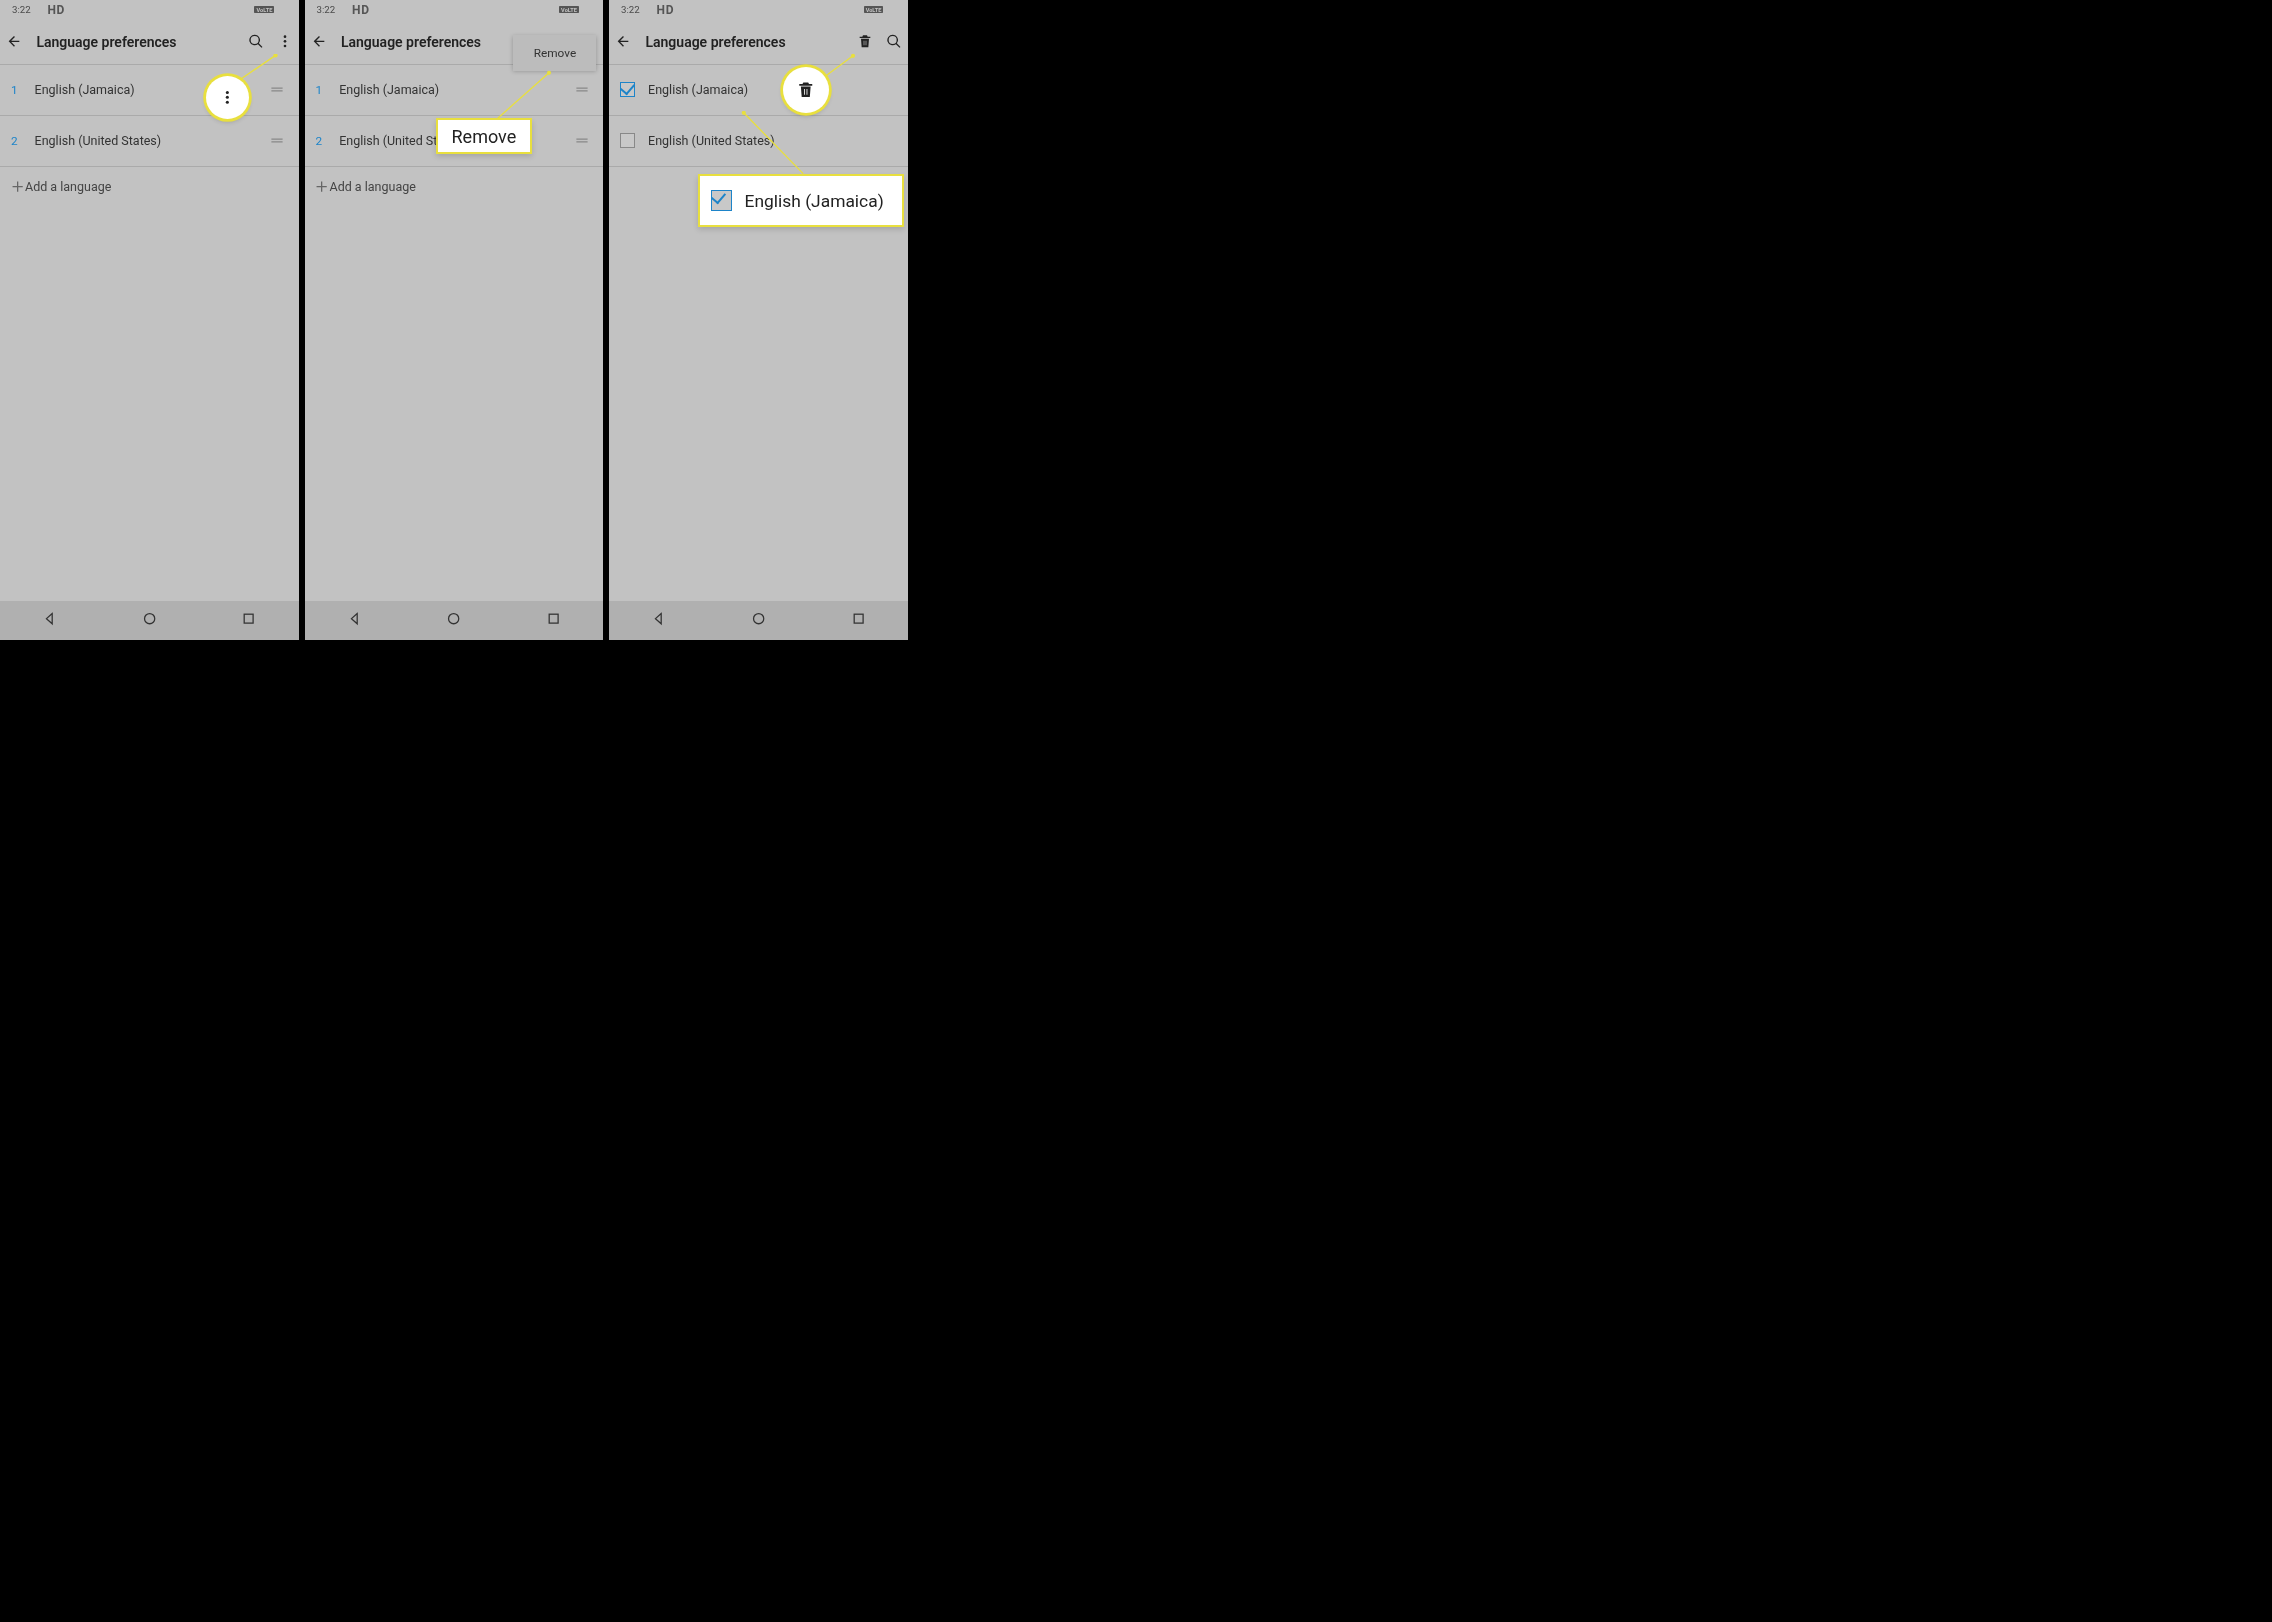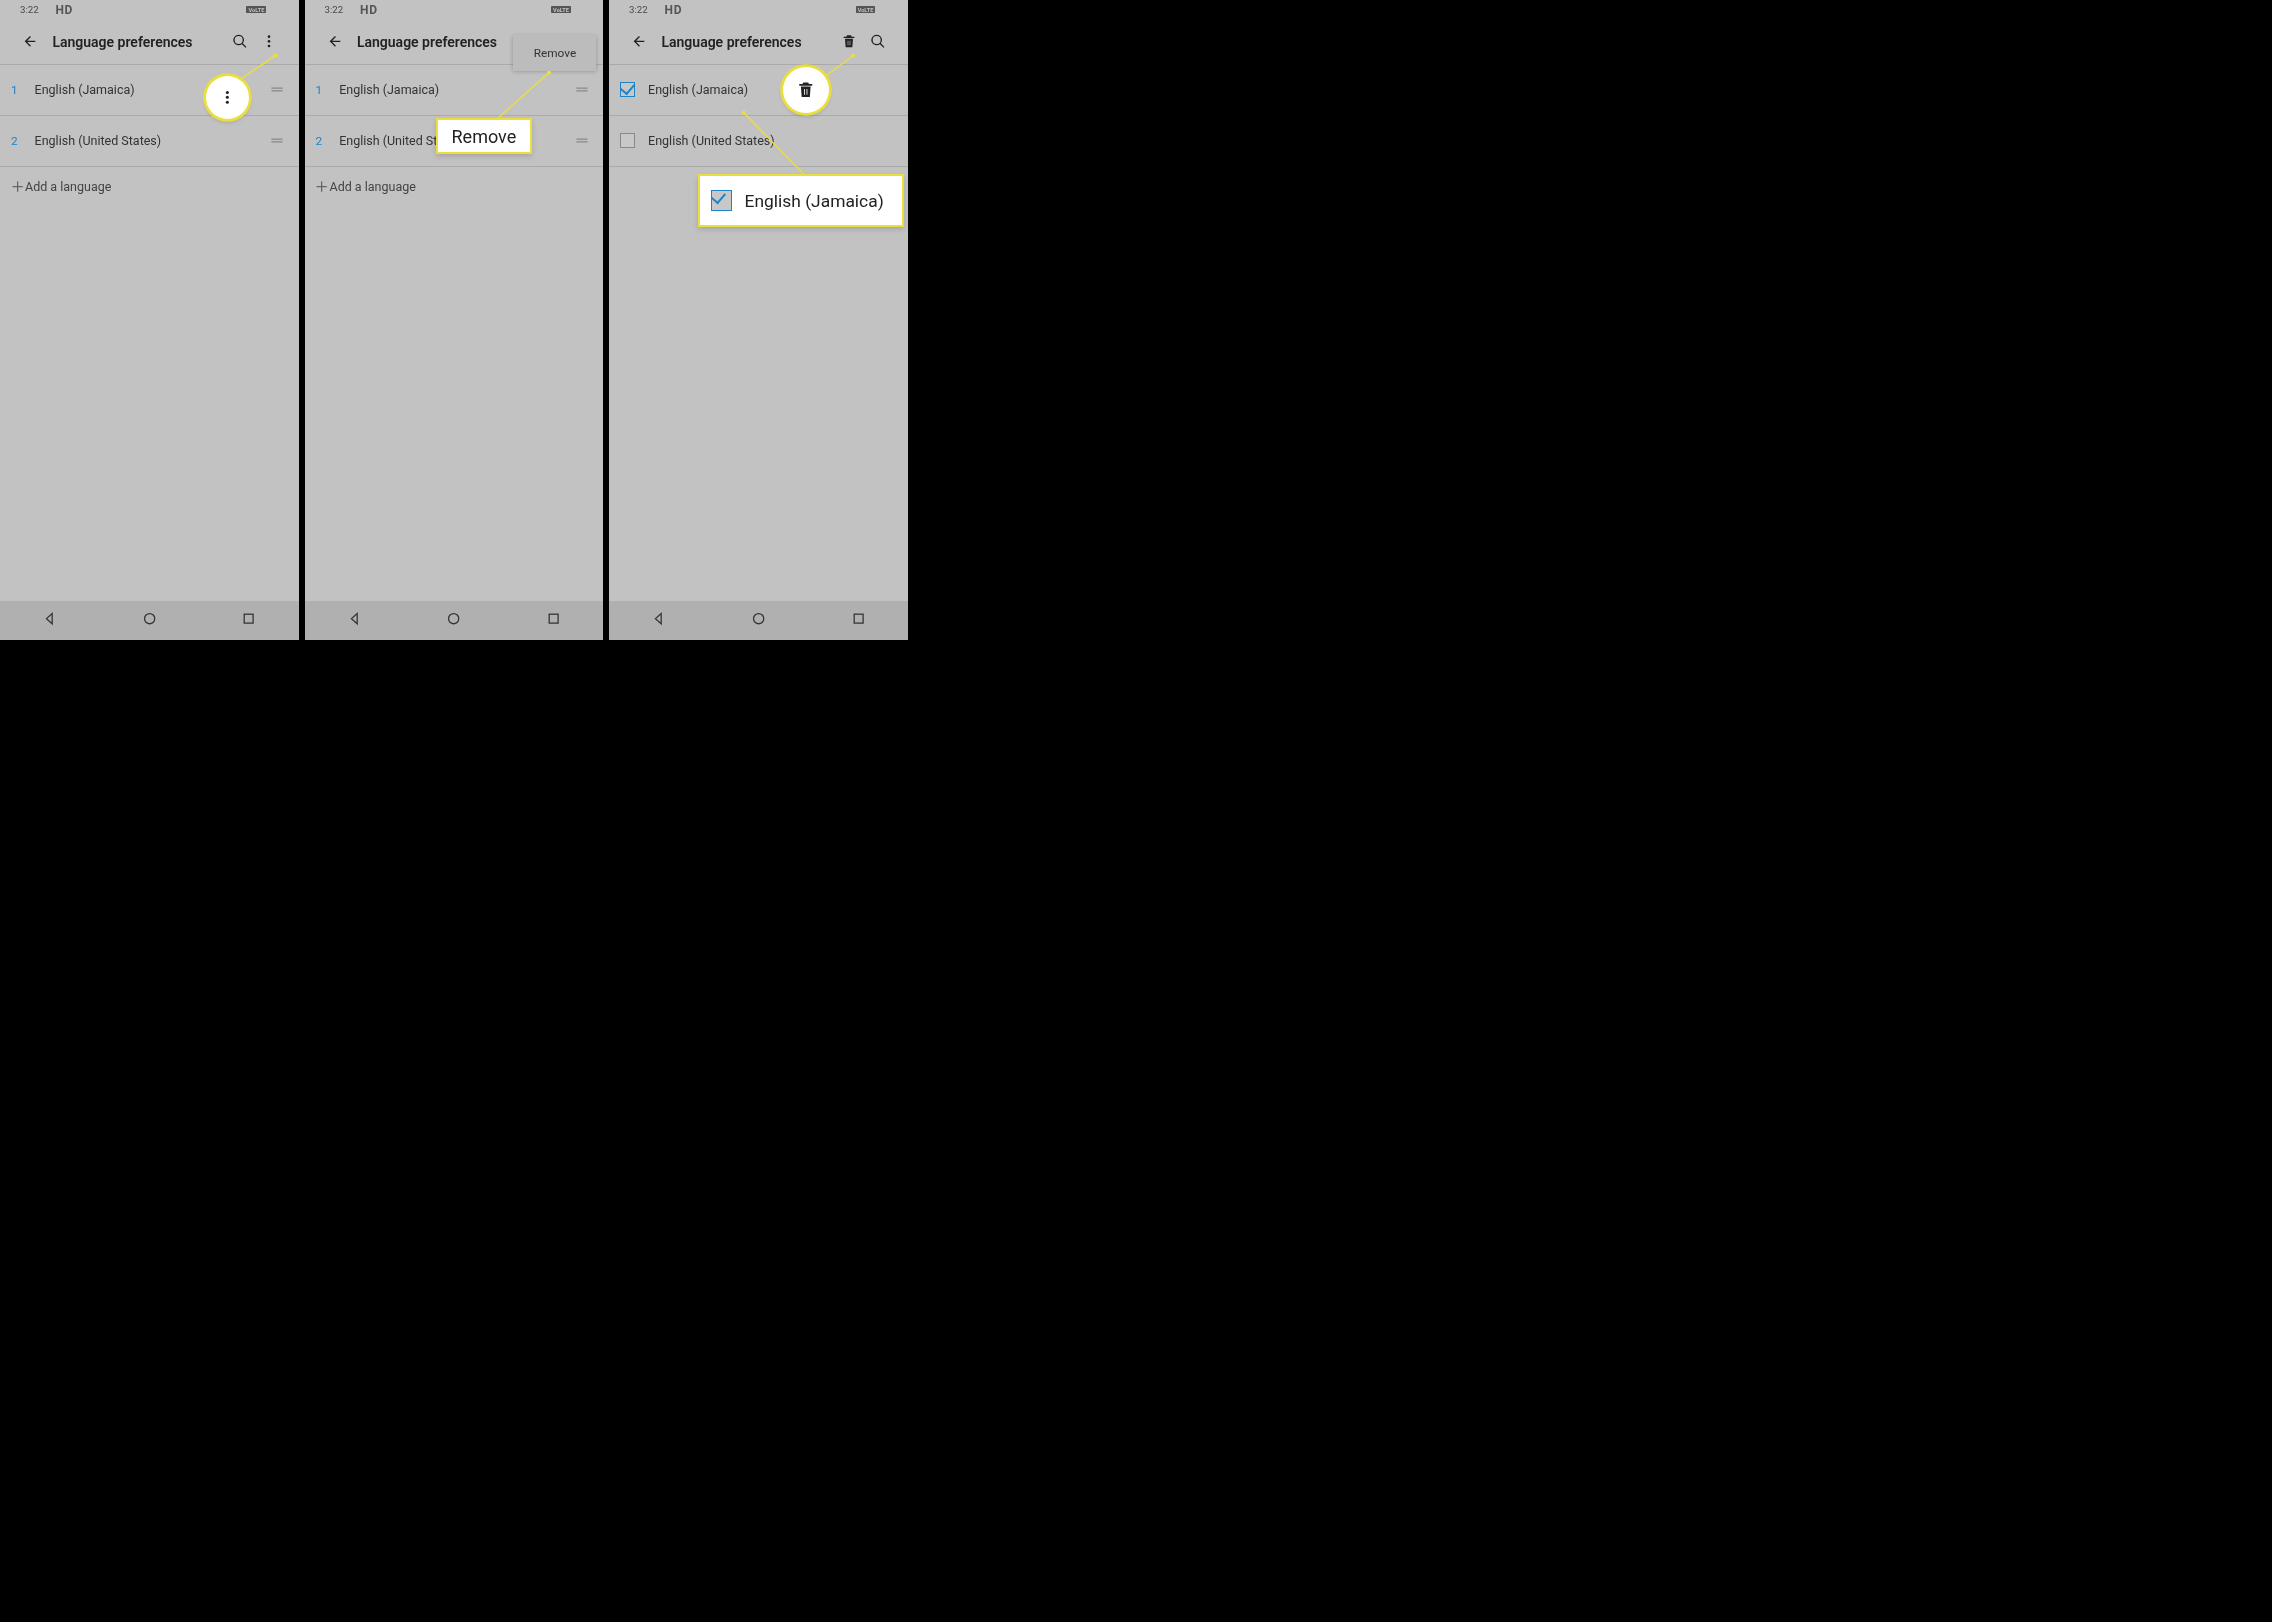--- a/index.html
+++ b/index.html
@@ -26,30 +26,30 @@
     width:var(--panel-w);
     height:var(--panel-h);
     background:var(--bg);
     position:relative;
     overflow:hidden;
   }
   .divider{width:5.6px;background:#000;}
   
   .statusbar{
     display:flex;align-items:center;justify-content:space-between;
-    height:19.5px;padding:0 20px;color:#4a4a4a;font-size:9.7px;
+    height:19.5px;padding:0 12px;color:#4a4a4a;font-size:9.7px;
   }
   .sb-left{display:flex;align-items:center;gap:4.2px;}
   .sb-right{display:flex;align-items:center;gap:4.2px;}
   .sb-left span,.sb-right span{display:inline-flex;align-items:center;}
   .volte{background:#555;color:#c2c2c2;font-size:5.6px;font-weight:700;padding:0.7px 2.1px;border-radius:0.7px;}
   .hd{font-size:12px;font-weight:700;color:#555;letter-spacing:0.7px;}
   
   .toolbar{
-    display:flex;align-items:center;height:45px;padding:0 16px;gap:1.4px;
+    display:flex;align-items:center;height:45px;padding:0 0;gap:1.4px;
     border-bottom:0.7px solid var(--row-border);
     background:var(--bg);
   }
   .tb-title{font-size:14px;font-weight:600;color:#222;margin-left:7px;flex:1;}
   .tb-btn{width:28px;height:28px;display:inline-flex;align-items:center;justify-content:center;
           border:none;background:none;cursor:pointer;}
   .tb-btn svg{width:16.7px;height:16.7px;}
   
   .row{
     display:flex;align-items:center;height:51px;padding:0 11px;

